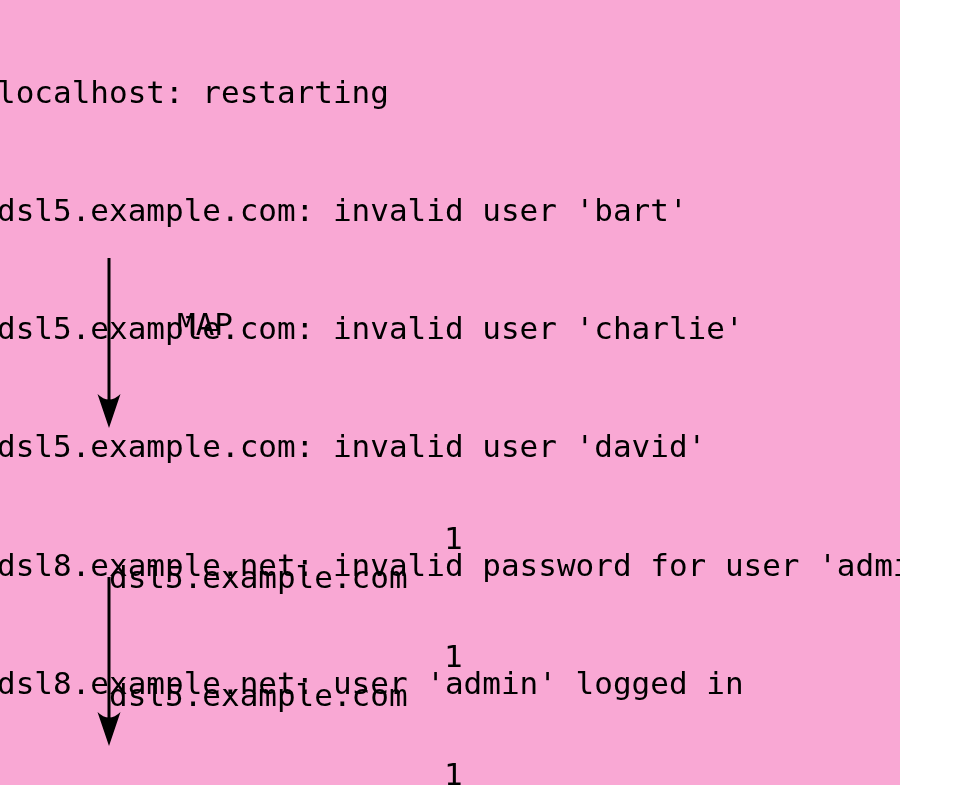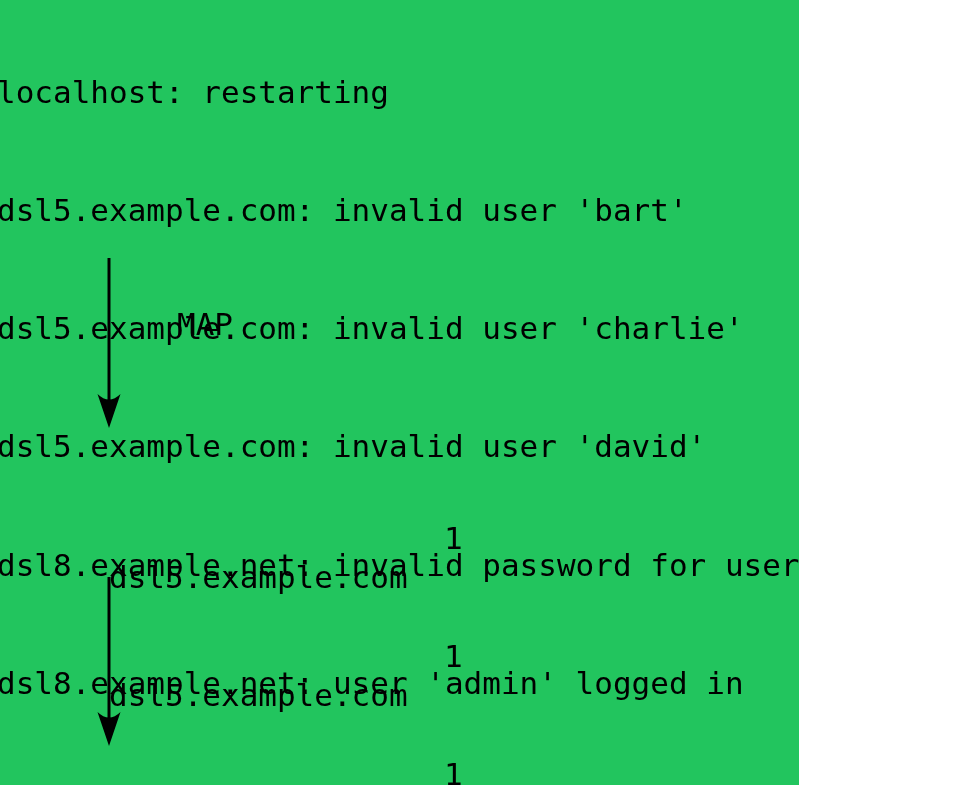--- a/index.html
+++ b/index.html
@@ -2,23 +2,23 @@
 <html><head>
 <meta charset="utf-8">
 <style>
   html, body {
     margin: 0;
     padding: 0;
     background: #ffffff;
   }
   .canvas {
     position: relative;
-    width: 799px;
+    width: 900px;
     height: 785px;
-    background: #22c55e;
+    background: #f9a8d4;
     overflow: hidden;
   }
   .mono {
     font-family: "DejaVu Sans Mono", monospace;
     font-size: 31px;
     line-height: 39.4px;
     color: #000000;
     white-space: pre;
   }
   .block {

